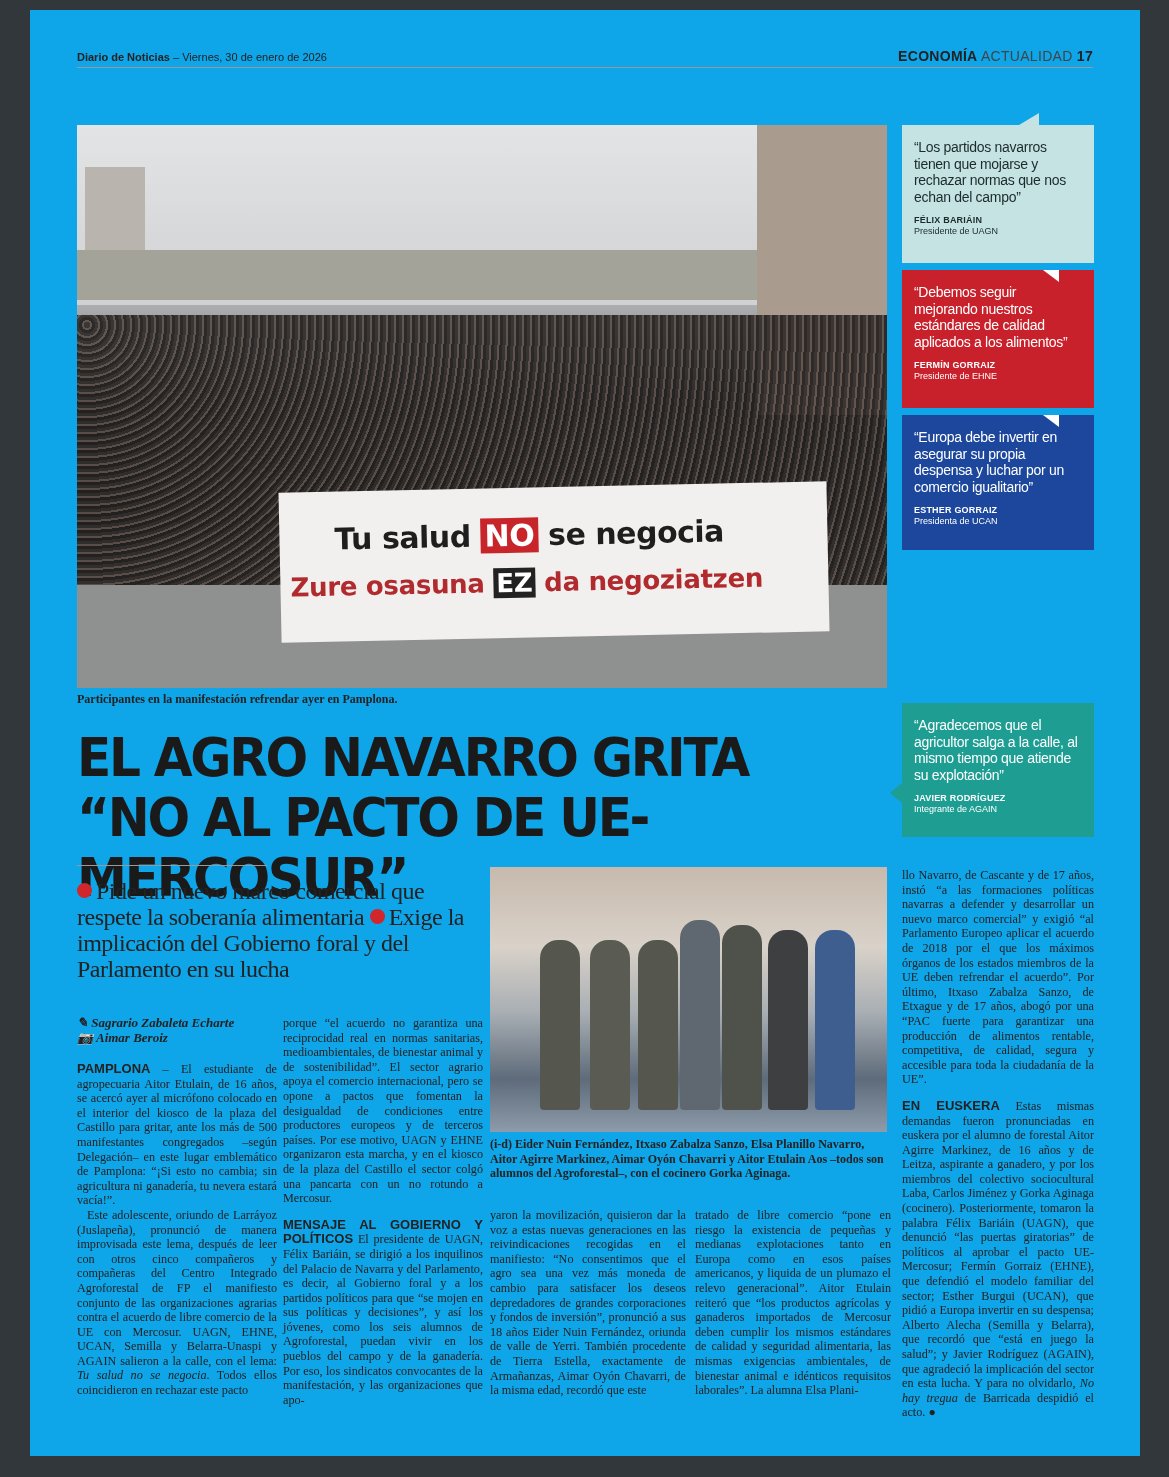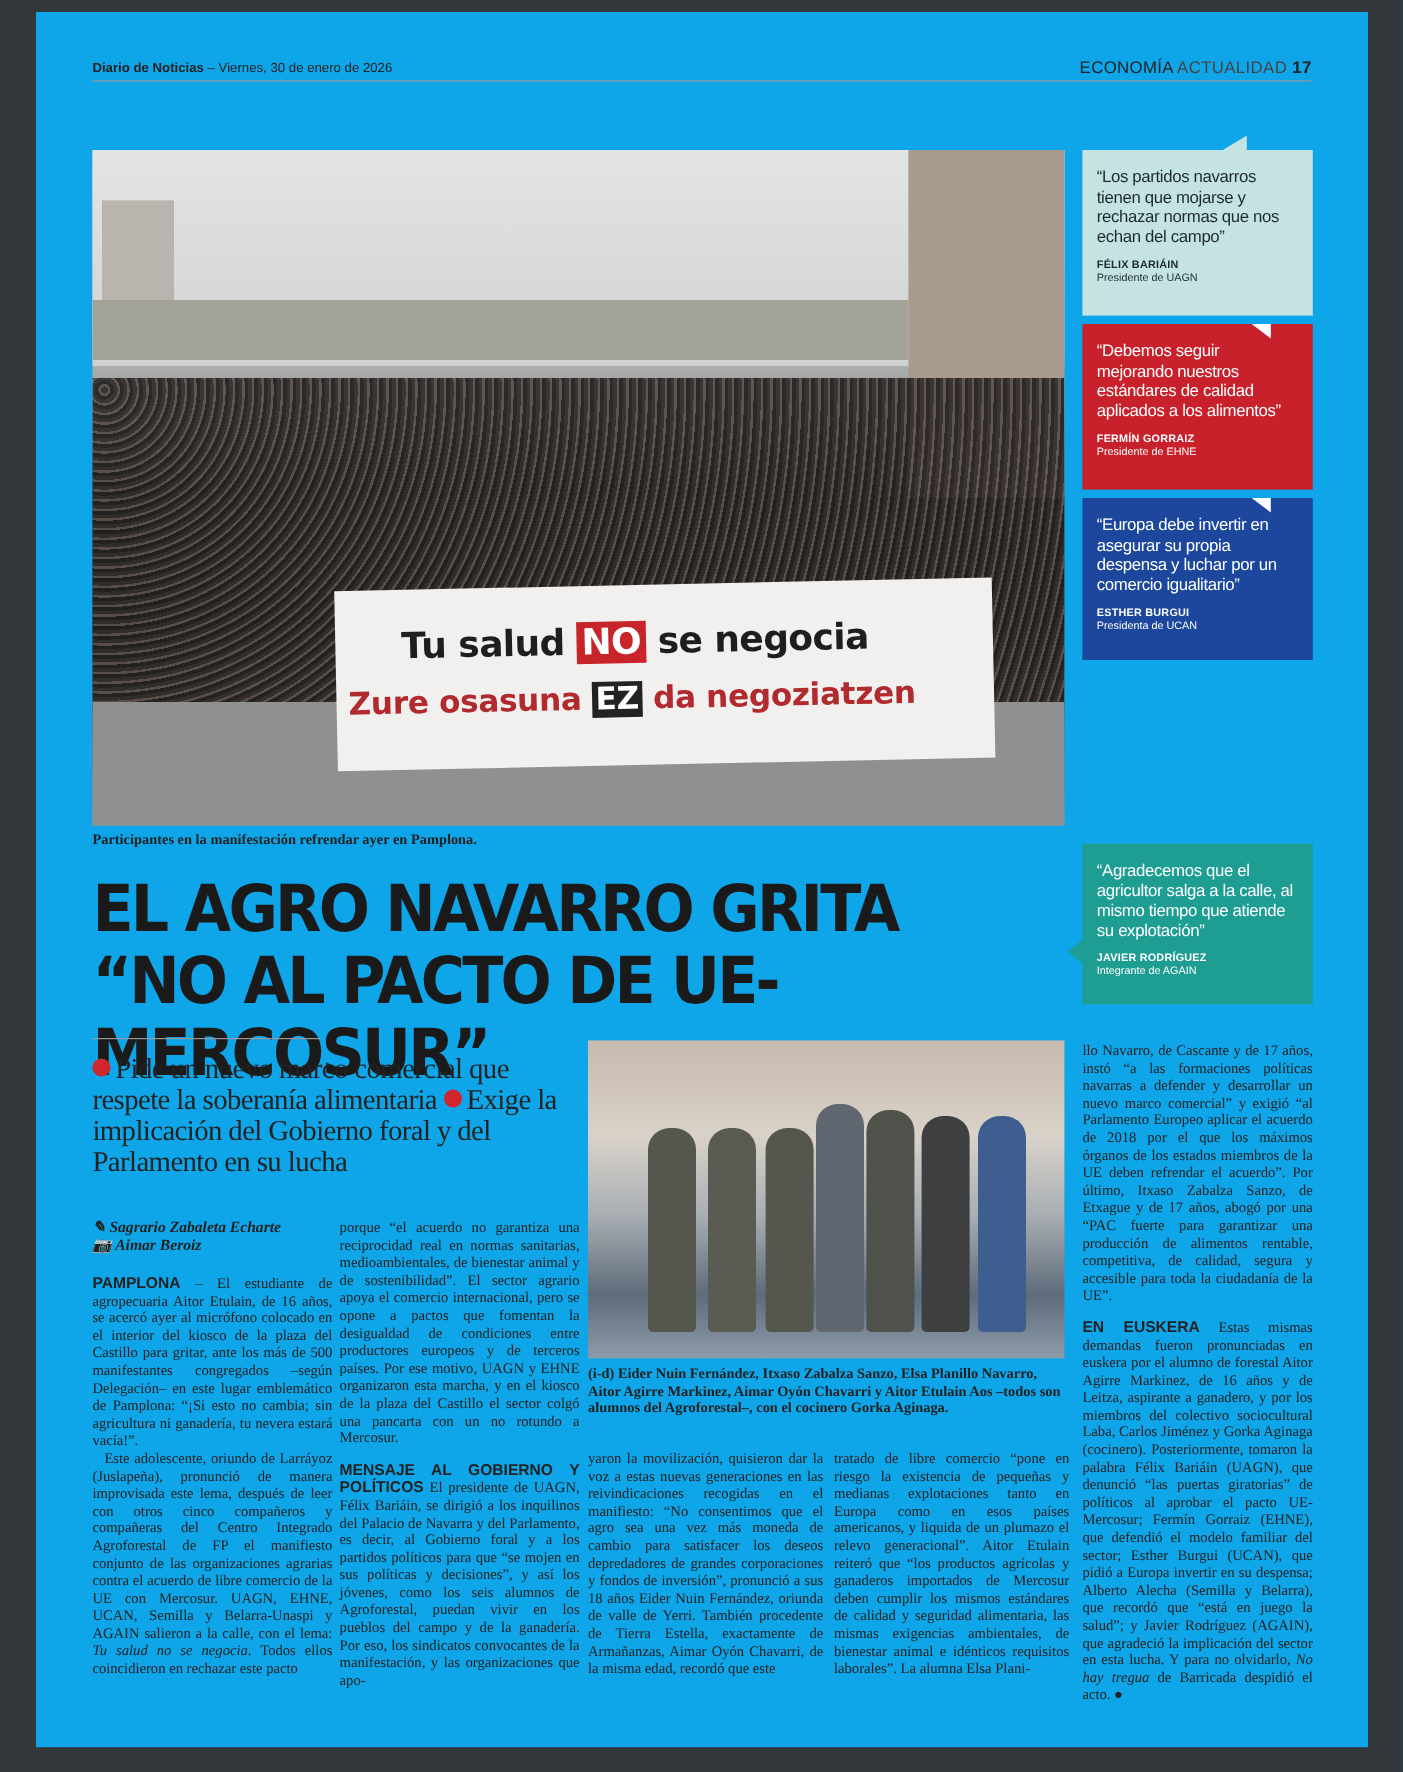--- a/index.html
+++ b/index.html
@@ -9,21 +9,21 @@
     background: #0ea5e9; overflow: hidden;
   }
   .header {
     position: absolute; left: 47px; top: 38px; width: 1016px; height: 20px;
     border-bottom: 1px solid #999;
     font-family: "Liberation Sans", sans-serif; font-size: 11px; color: #222;
   }
   .header .left { position: absolute; left: 0; top: 3px; }
   .header .left b { font-weight: bold; }
   .header .right { position: absolute; right: 0; top: 0; font-size: 14px; letter-spacing: 0.3px; }
-  .header .right .sec { font-weight: normal; margin-top: 20px; }
+  .header .right .sec { font-weight: bold; margin-top: 20px; }
   .header .right .sub { color: #444; font-weight: normal; }
   .header .right .num { font-weight: bold; }
 
   .photo-main {
     position: absolute; left: 47px; top: 115px; width: 810px; height: 563px;
     background: linear-gradient(180deg, #d8dadb 0%, #c9cbcc 25%, #8a8c8d 40%, #4a4a4a 50%, #3a3a3a 70%, #6a6a6a 88%, #9c9c9c 100%);
     overflow: hidden;
   }
   .photo-main .sky { position: absolute; left:0; top:0; width:100%; height: 180px; background: linear-gradient(180deg,#e2e4e5,#cfd1d2); }
   .photo-main .bldg1 { position: absolute; left: 8px; top: 42px; width: 60px; height: 110px; background:#b9b4ae; }
@@ -174,21 +174,21 @@
   <div class="quote" style="top:260px; height:138px; background:#c9212b; color:#ffffff;">
     <div class="tail" style="top:0; right:35px; border-left:16px solid transparent; border-top:12px solid #ffffff;"></div>
     <div class="q">“Debemos seguir mejorando nuestros estándares de calidad aplicados a los alimentos”</div>
     <div class="n">FERMÍN GORRAIZ</div>
     <div class="r">Presidente de EHNE</div>
   </div>
 
   <div class="quote" style="top:405px; height:135px; background:#1c479c; color:#ffffff;">
     <div class="tail" style="top:0; right:35px; border-left:16px solid transparent; border-top:12px solid #ffffff;"></div>
     <div class="q">“Europa debe invertir en asegurar su propia despensa y luchar por un comercio igualitario”</div>
-    <div class="n">ESTHER BURGUI</div>
+    <div class="n">ESTHER GORRAIZ</div>
     <div class="r">Presidenta de UCAN</div>
   </div>
 
 
   <div class="quote" style="top:693px; height:134px; background:#1e9e93; color:#ffffff;">
     <div class="tail" style="top:80px; left:-12px; border-top:10px solid transparent; border-right:12px solid #1e9e93; border-bottom:10px solid transparent;"></div>
     <div class="q">“Agradecemos que el agricultor salga a la calle, al mismo tiempo que atiende su explotación”</div>
     <div class="n">JAVIER RODRÍGUEZ</div>
     <div class="r">Integrante de AGAIN</div>
   </div>

